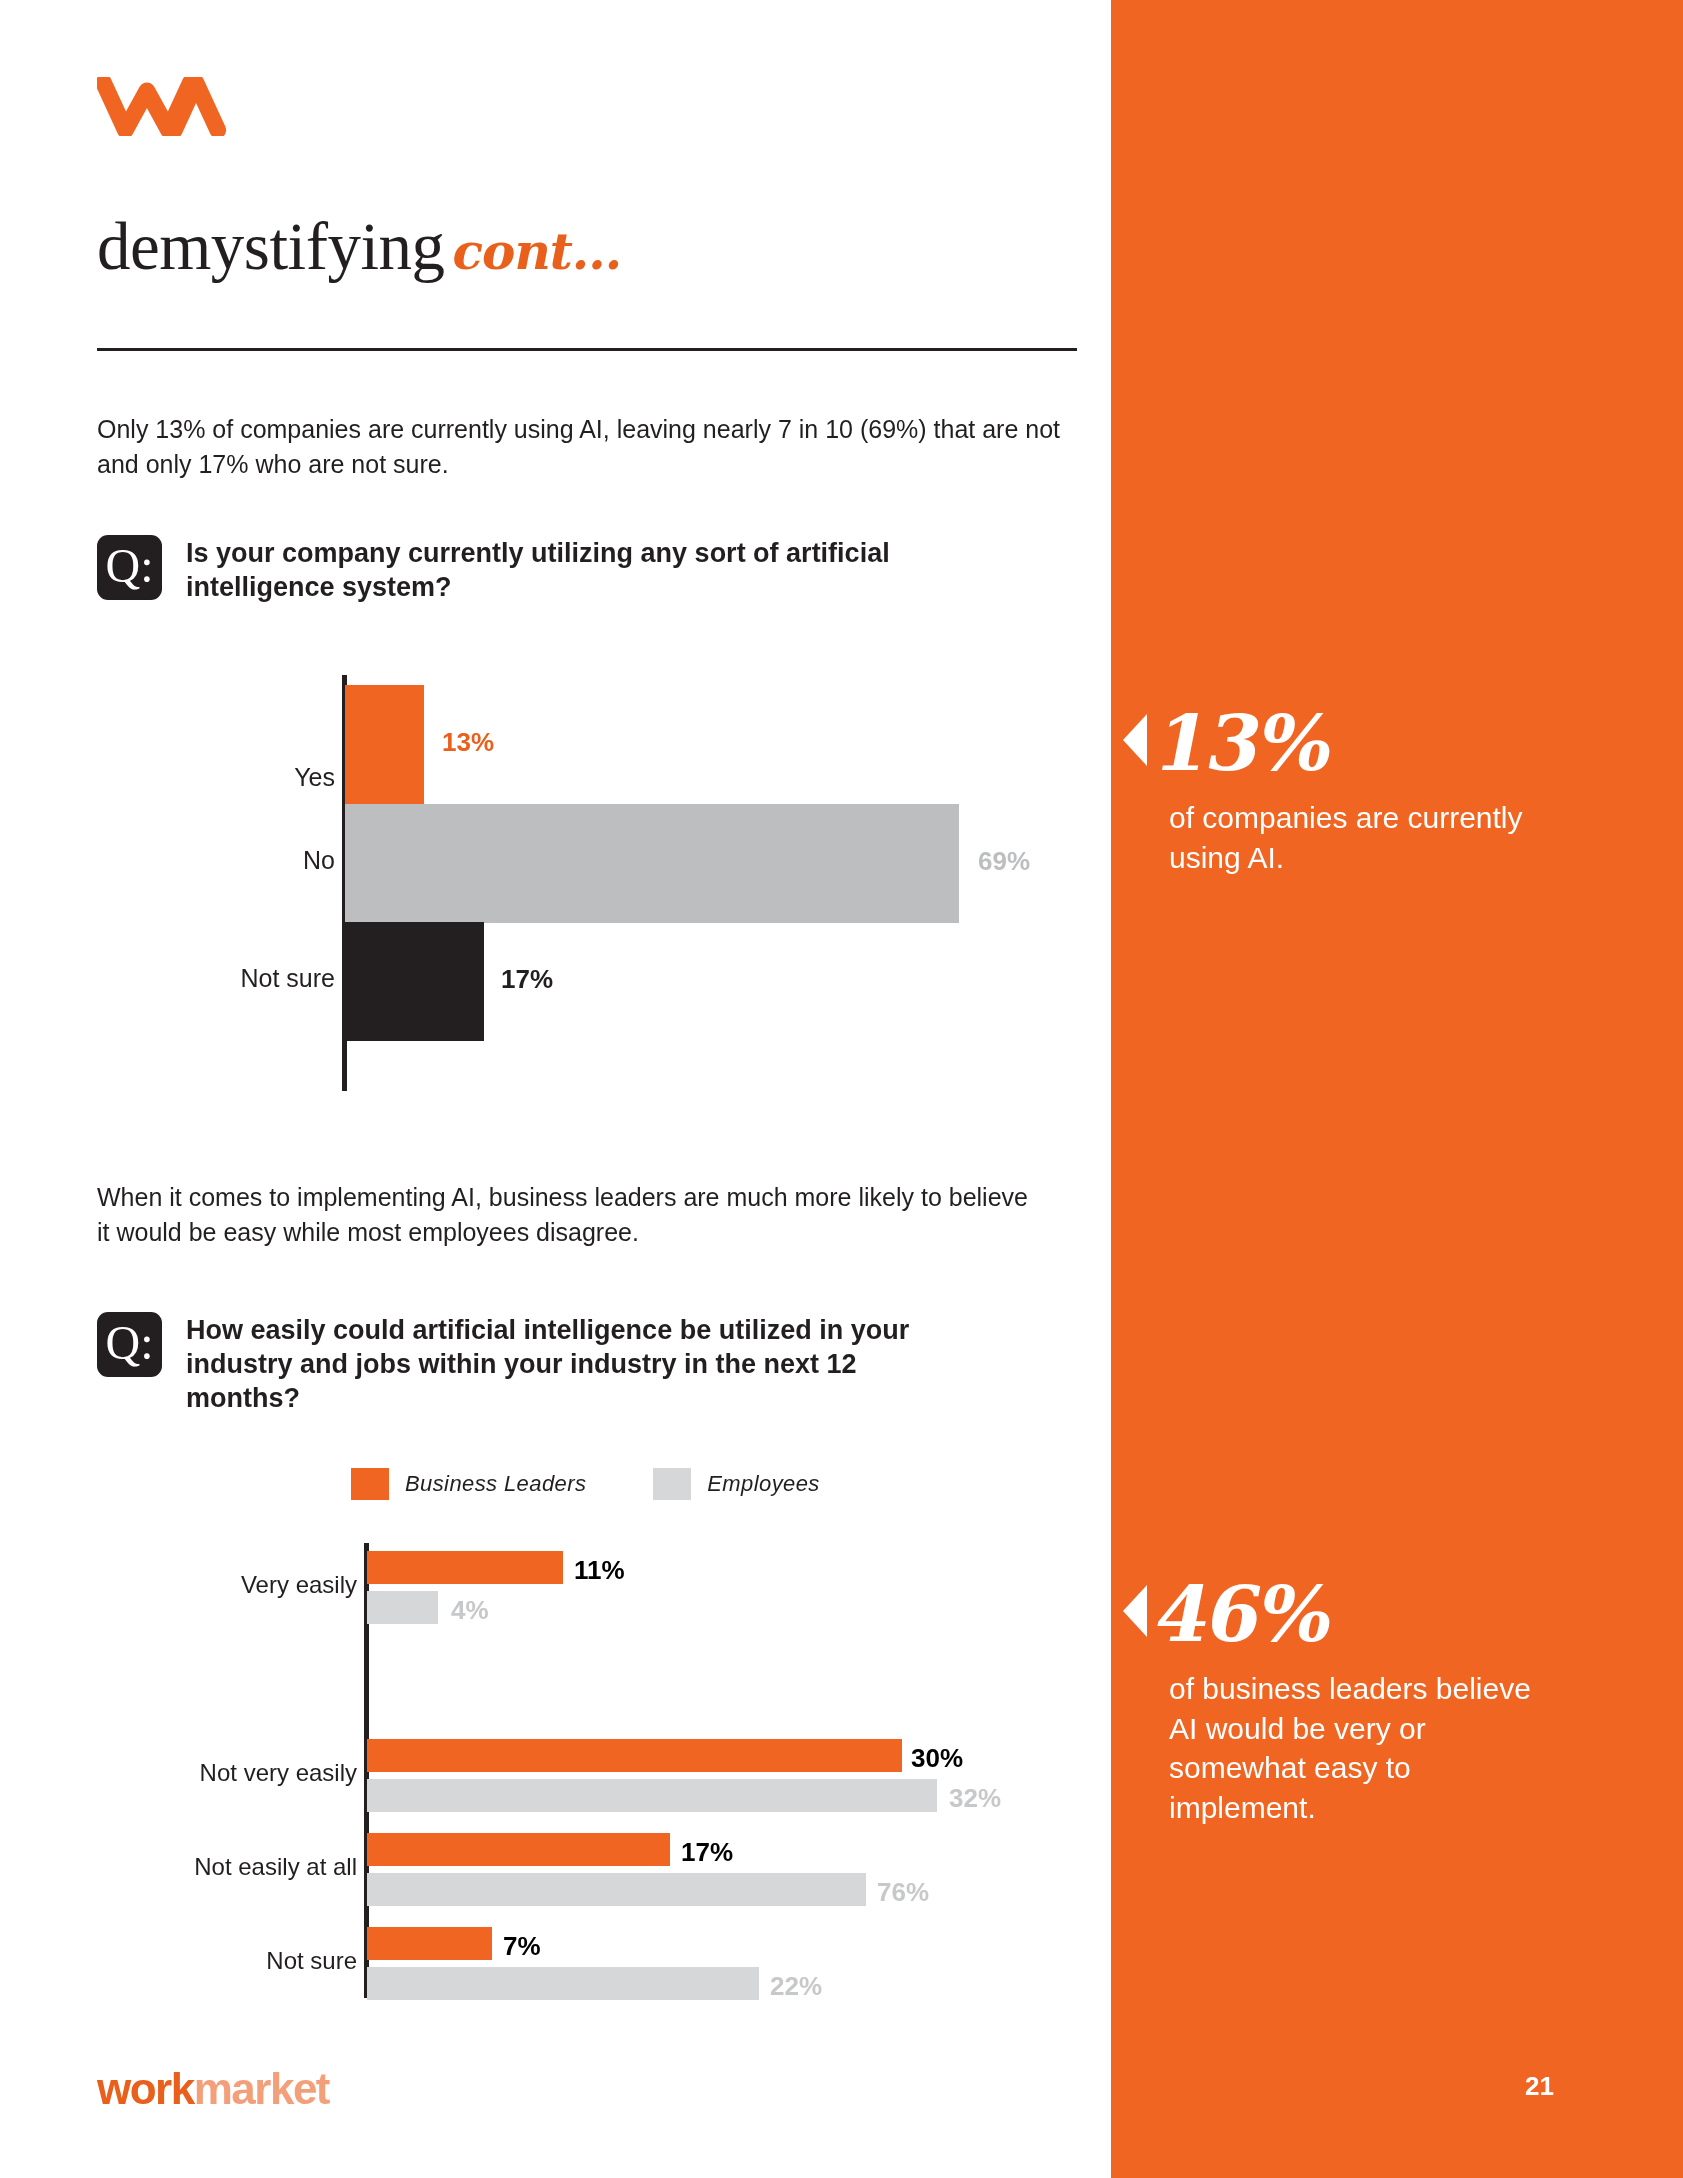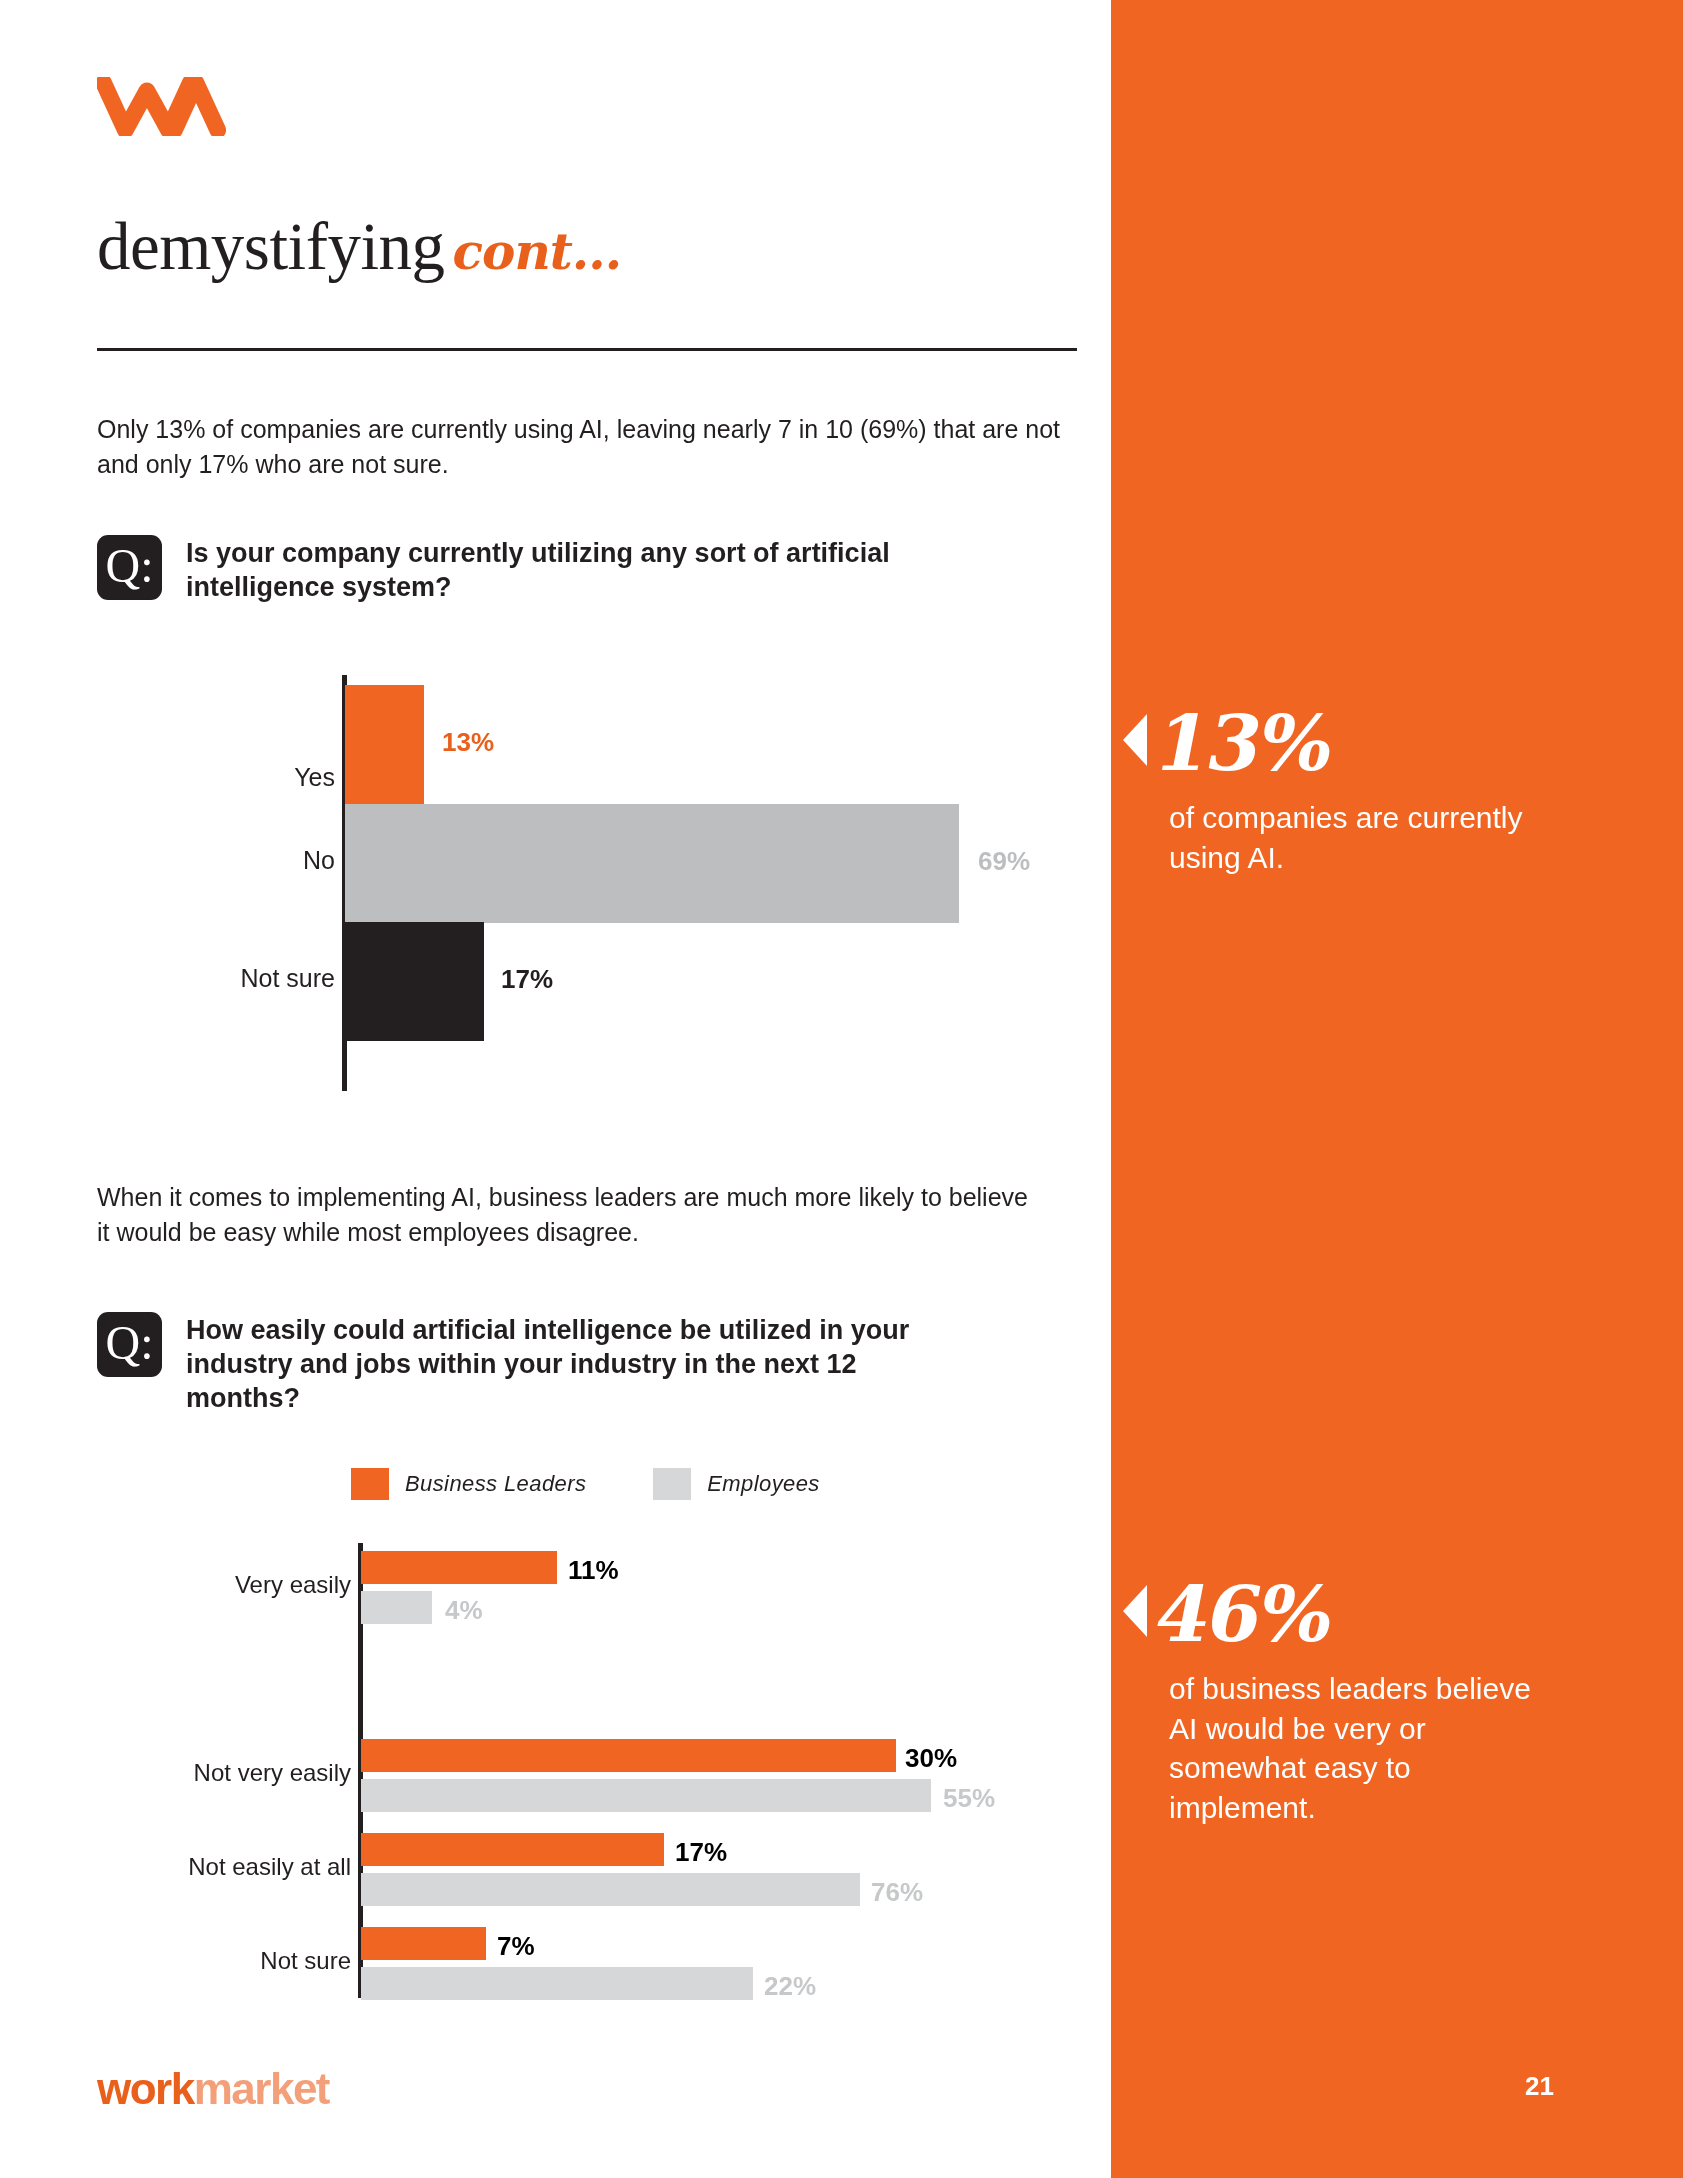--- a/index.html
+++ b/index.html
@@ -75,21 +75,21 @@
   
   #legend{position:absolute;left:351px;top:1468px;display:flex;align-items:center;}
   .lg-item{display:flex;align-items:center;margin-right:67px;}
   .lg-swatch{width:38px;height:32px;}
   .lg-label{
     margin-left:16px;font-size:22px;font-style:italic;color:#231f20;
     font-family:"Liberation Sans",sans-serif;letter-spacing:0.4px;
   }
 
   
-  #chart2{position:absolute;left:103px;top:1533px;width:1000px;height:465px;}
+  #chart2{position:absolute;left:109px;top:1533px;width:1000px;height:465px;}
   #chart2 .axis{
     position:absolute;left:255px;top:10px;width:5px;height:455px;background:#231f20;
   }
   #chart2 .grp{position:absolute;left:0;width:1000px;height:89px;}
   #chart2 .cat{
     position:absolute;left:0;width:248px;text-align:right;
     font-size:24px;color:#231f20;line-height:1;top:22px;
   }
   #chart2 .bar{position:absolute;left:258px;height:33px;}
   #chart2 .bar.b1{top:0px;background:#F16522;}
@@ -208,21 +208,21 @@
     <div class="val v1" style="left:465px;">11%</div>
     <div class="val v2" style="left:342px;">4%</div>
   </div>
 
 
   <div class="grp" style="top:206px;">
     <div class="cat">Not very easily</div>
     <div class="bar b1" style="width:535px;"></div>
     <div class="bar b2" style="width:570px;"></div>
     <div class="val v1" style="left:802px;">30%</div>
-    <div class="val v2" style="left:840px;">55%</div>
+    <div class="val v2" style="left:840px;">32%</div>
   </div>
 
   <div class="grp" style="top:300px;">
     <div class="cat">Not easily at all</div>
     <div class="bar b1" style="width:303px;"></div>
     <div class="bar b2" style="width:499px;"></div>
     <div class="val v1" style="left:572px;">17%</div>
     <div class="val v2" style="left:768px;">76%</div>
   </div>
 

